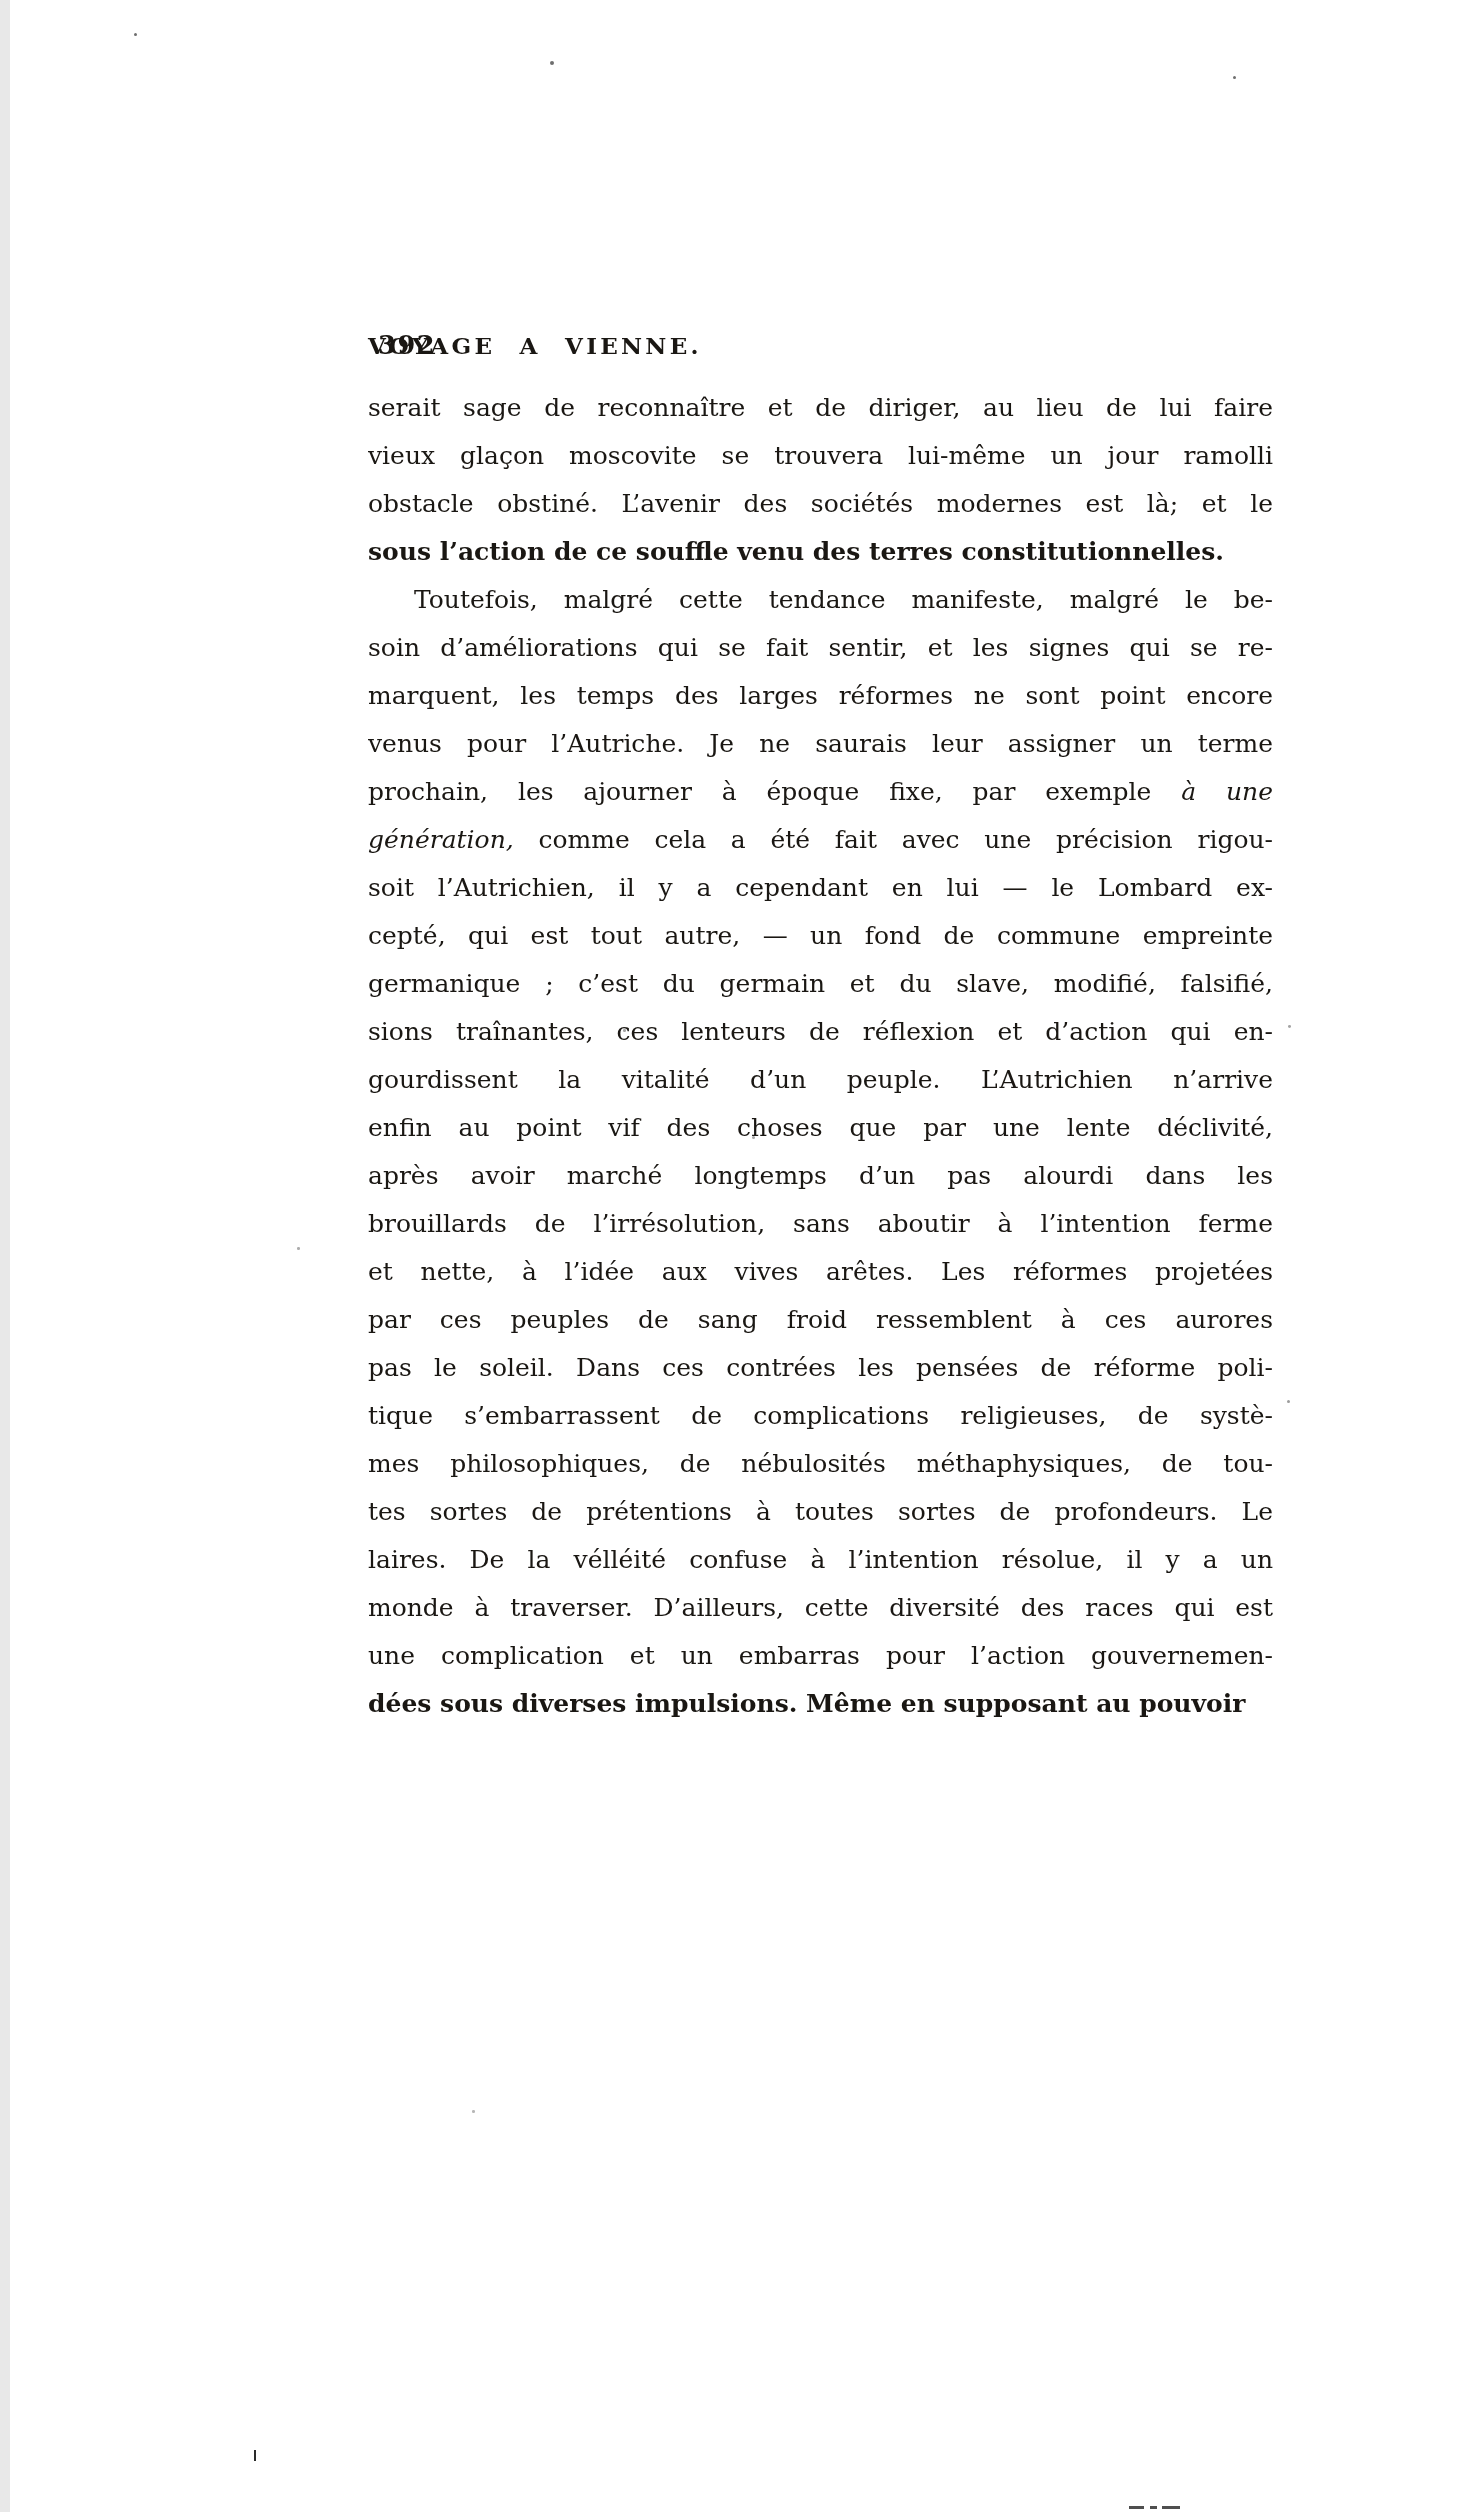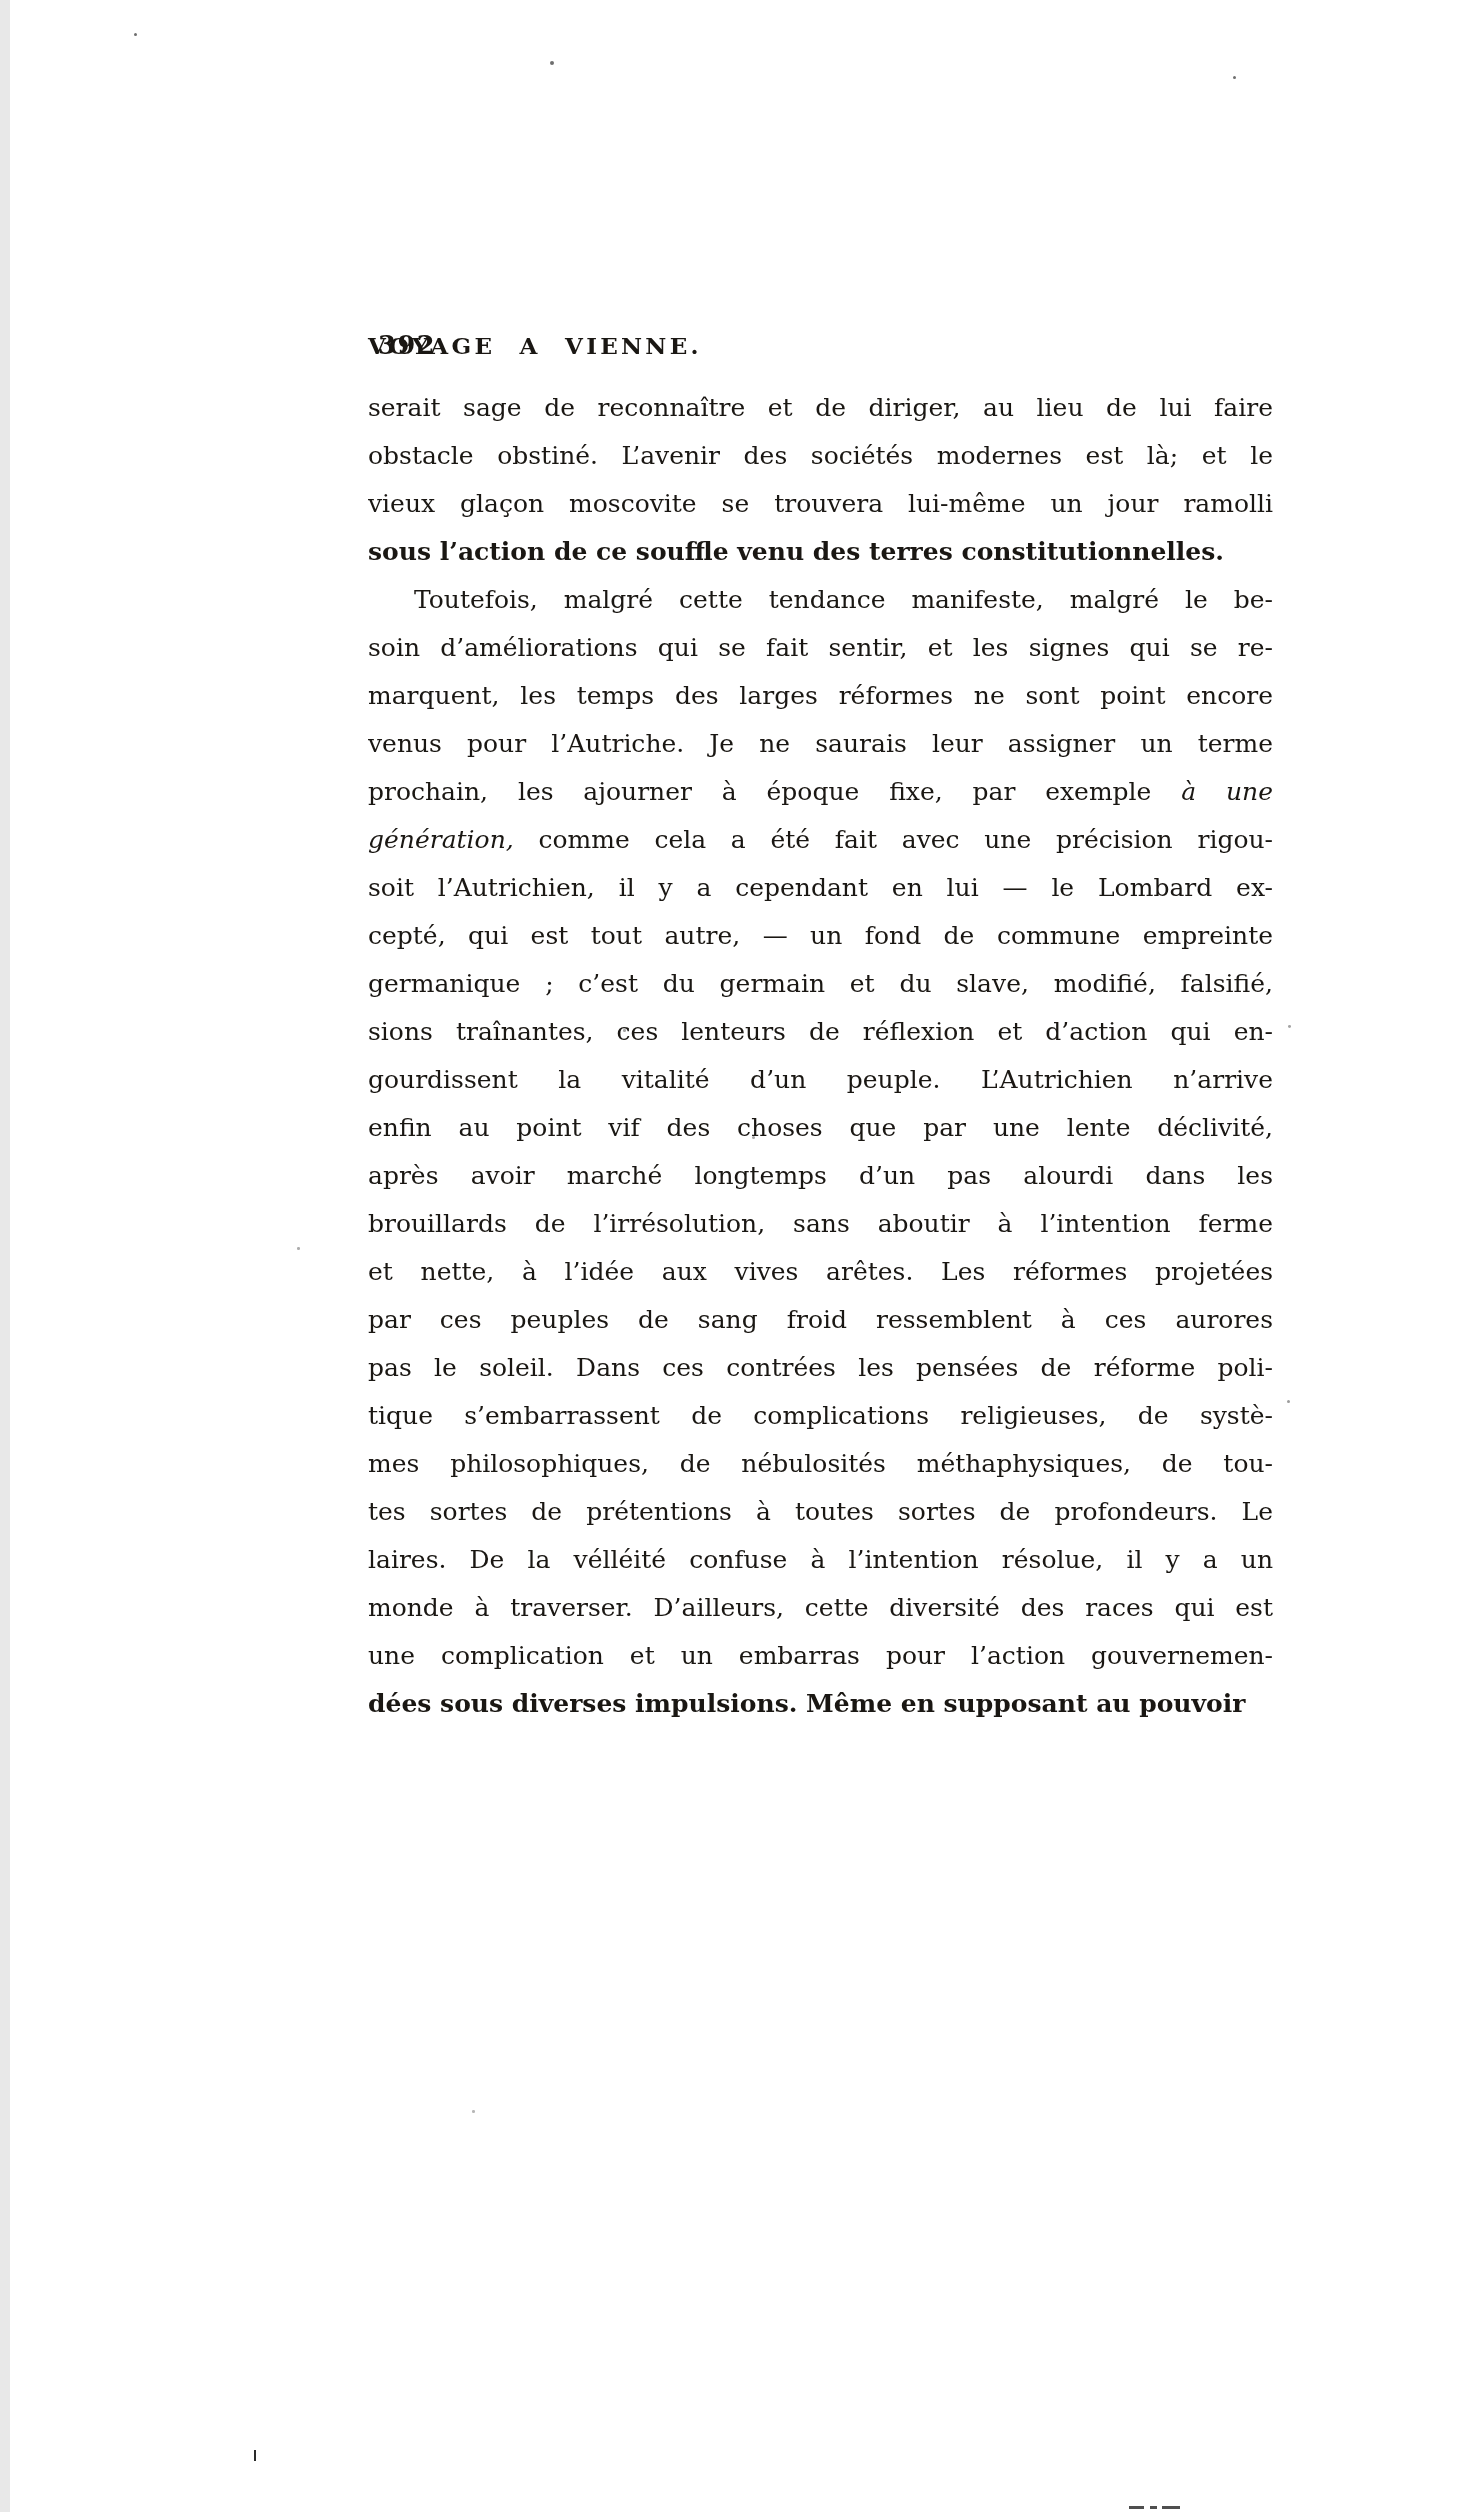--- a/index.html
+++ b/index.html
@@ -90,22 +90,22 @@
 <div class="page">
 
   <div class="running-head">
     <span class="page-number">392</span>
     <span class="running-title">VOYAGE A VIENNE.</span>
   </div>
 
   <div class="page-body">
       <div class="paragraph">
         <div class="line"><span>serait sage de reconnaître et de diriger, au lieu de lui faire</span></div>
+        <div class="line"><span>vieux glaçon moscovite se trouvera lui-même un jour ramolli</span></div>
         <div class="line"><span>obstacle obstiné. L’avenir des sociétés modernes est là; et le</span></div>
-        <div class="line"><span>vieux glaçon moscovite se trouvera lui-même un jour ramolli</span></div>
         <div class="line line-last"><span>sous l’action de ce souffle venu des terres constitutionnelles.</span></div>
       </div>
       <div class="paragraph">
         <div class="line indent"><span>Toutefois, malgré cette tendance manifeste, malgré le be-</span></div>
         <div class="line"><span>soin d’améliorations qui se fait sentir, et les signes qui se re-</span></div>
         <div class="line"><span>marquent, les temps des larges réformes ne sont point encore</span></div>
         <div class="line"><span>venus pour l’Autriche. Je ne saurais leur assigner un terme</span></div>
         <div class="line"><span>prochain, les ajourner à époque fixe, par exemple </span><span class="em">à une</span></div>
         <div class="line"><span class="em">génération,</span><span> comme cela a été fait avec une précision rigou-</span></div>
         <div class="line"><span>soit l’Autrichien, il y a cependant en lui — le Lombard ex-</span></div>

